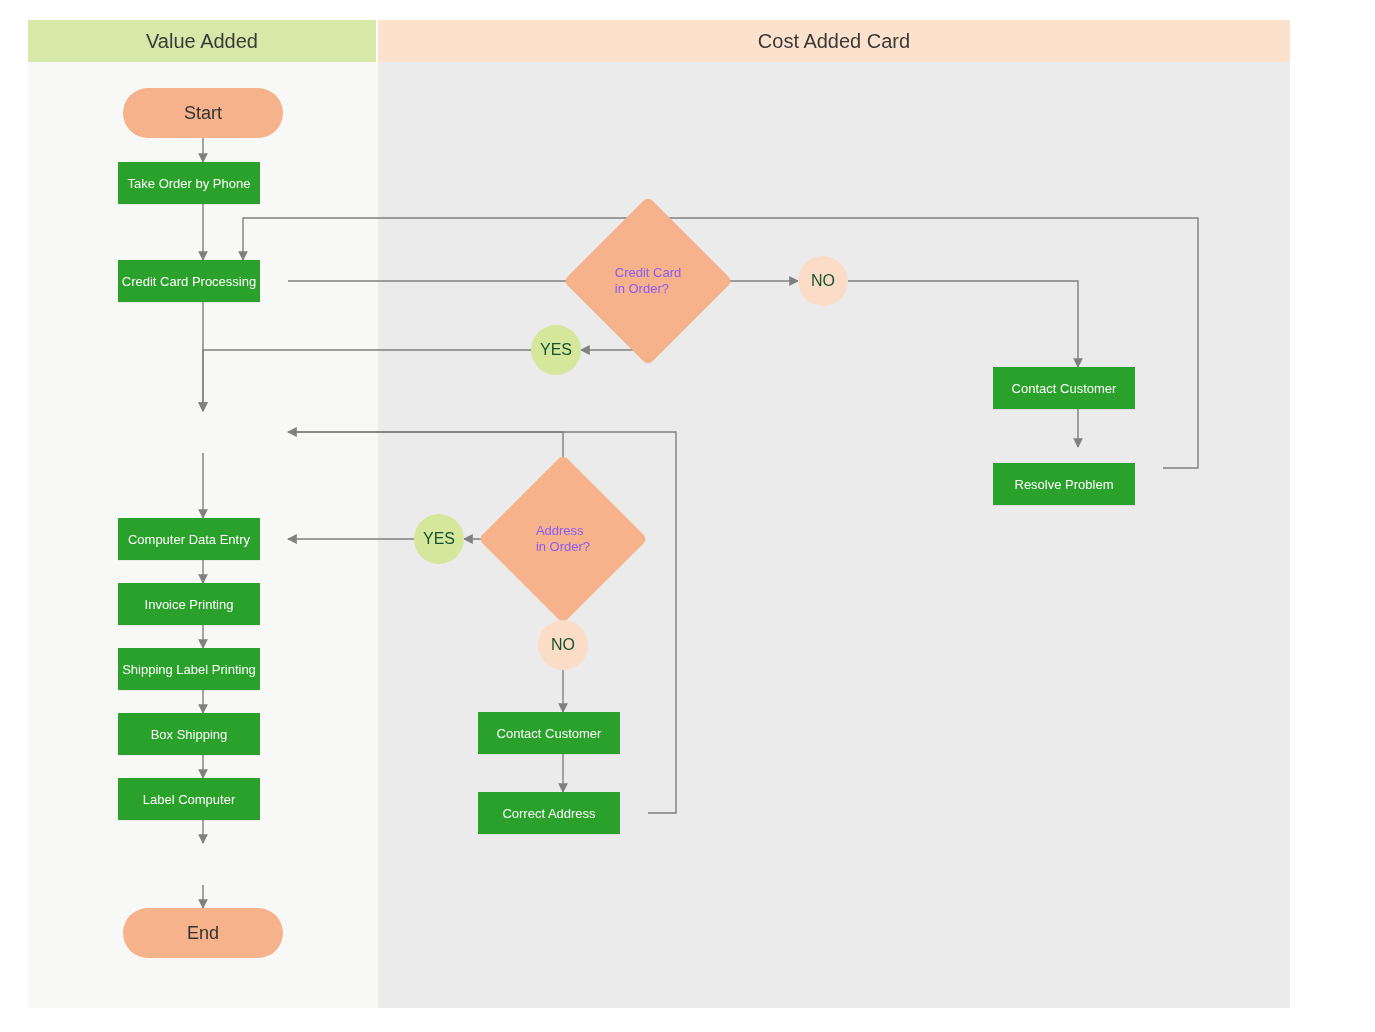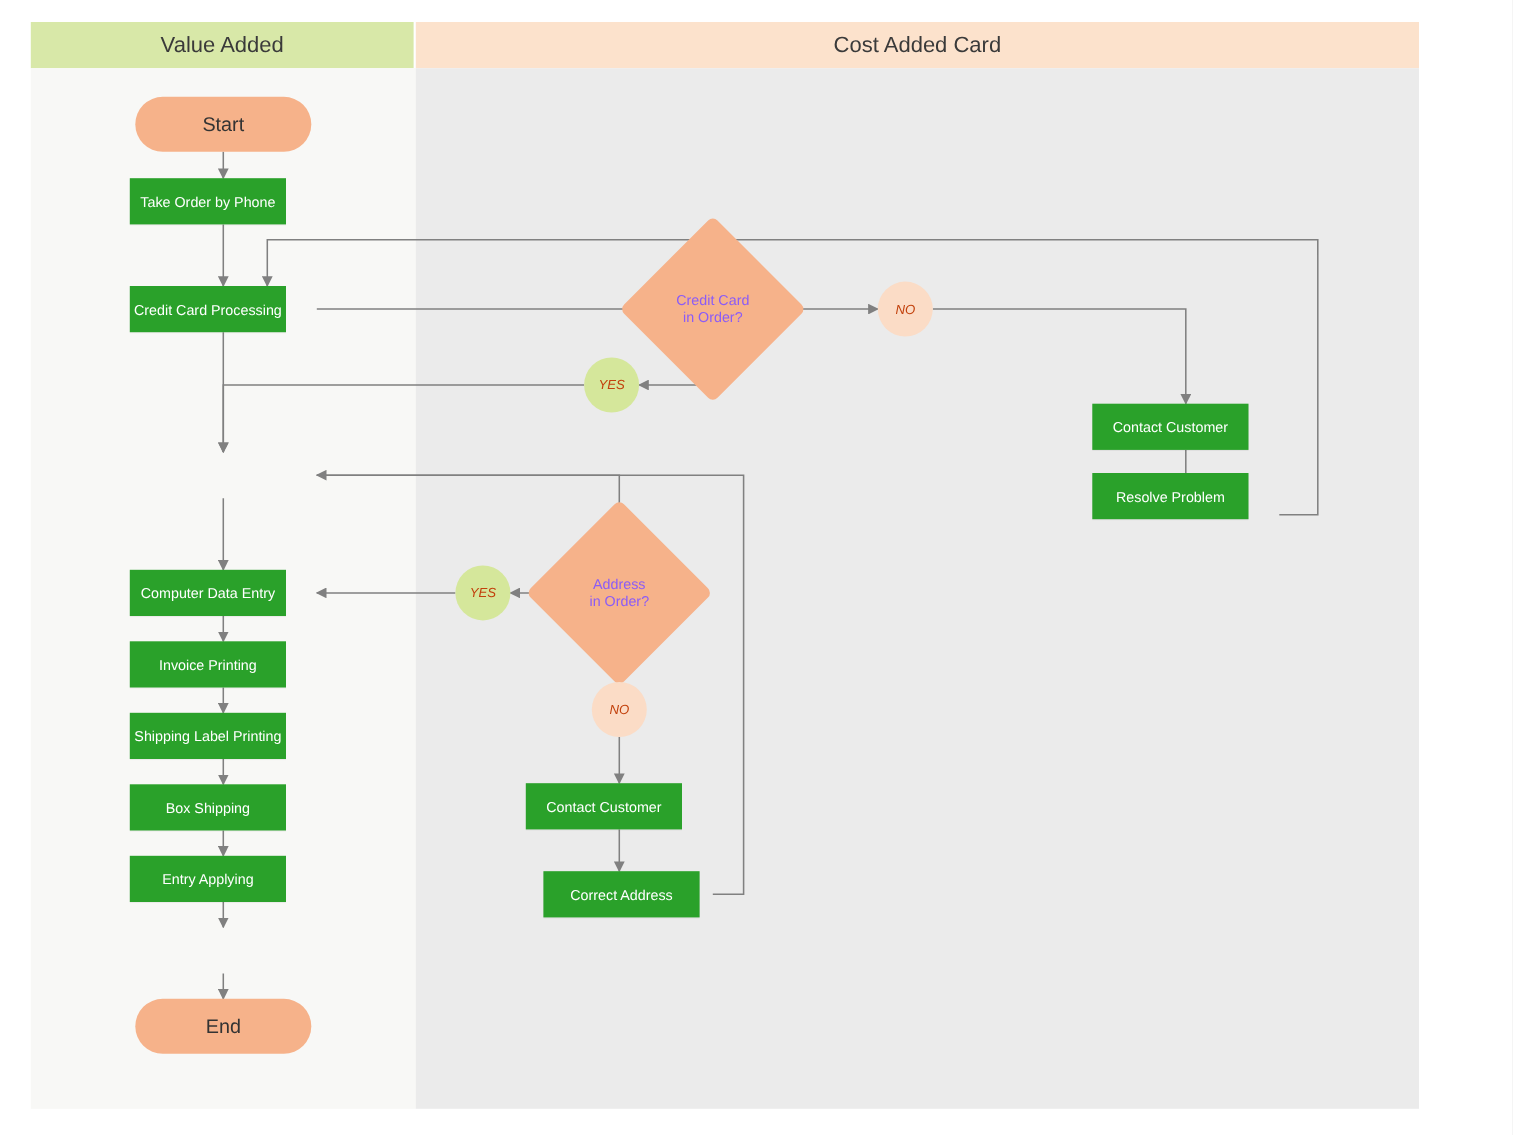--- a/index.html
+++ b/index.html
@@ -12,24 +12,24 @@
   }
   .canvas { position: absolute; left: 28px; top: 20px; width: 1262px; height: 988px; }
   .hdr { position: absolute; top: 0; height: 42px; display: flex; align-items: center; justify-content: center; font-size: 20px; color: #3a3a3a; }
   .hdr.left  { left: 0;   width: 348px; background: #d8e8a8; }
   .hdr.right { left: 350px; width: 912px; background: #fce2cc; }
   .lane { position: absolute; top: 42px; bottom: 0; }
   .lane.left  { left: 0;   width: 350px; background: #f8f8f6; }
   .lane.right { left: 350px; width: 912px; background: #ebebeb; }
   svg.arrows { position: absolute; left: 0; top: 0; width: 1262px; height: 988px; pointer-events: none; }
 
-  .node { position: absolute; display:flex; align-items:center; justify-content:center; text-align:center; }
+  .node { position: absolute; display:flex; align-items:center; justify-content:center; }
   .terminator { width: 160px; height: 50px; border-radius: 26px; background: #f6b28a; color:#333; font-size:18px; }
   .process { width: 142px; height: 42px; background: #2aa12a; color:#fff; font-size:13px; box-shadow: 0 1px 0 rgba(0,0,0,.05); }
-  .circle { width: 50px; height: 50px; border-radius: 50%; font-size: 12px; color:#c2410c;font-style:italic; }
+  .circle { width: 50px; height: 50px; border-radius: 50%; font-size: 16px; color:#14532d; }
   .circle.yes { background: #d5e79b; }
   .circle.no  { background: #fbdcc6; }
   .diamond { width: 120px; height: 120px; }
   .diamond .rot { width:100%; height:100%; transform: rotate(45deg); background:#f6b28a; border-radius:6px; }
   .diamond .txt { position:absolute; inset:0; display:flex; align-items:center; justify-content:center; color:#8b5cf6; font-size:13px; line-height:1.25; padding:0 8px; }
 </style>
 </head>
 <body>
 
 <div class="canvas">
@@ -90,26 +90,26 @@
 
   <div class="node terminator" style="left:95px; top:68px">Start</div>
   <div class="node terminator" style="left:95px; top:888px">End</div>
 
   <div class="node process" style="left:90px; top:142px">Take Order by Phone</div>
   <div class="node process" style="left:90px; top:240px">Credit Card Processing</div>
   <div class="node process" style="left:90px; top:498px">Computer Data Entry</div>
   <div class="node process" style="left:90px; top:563px">Invoice Printing</div>
   <div class="node process" style="left:90px; top:628px">Shipping Label Printing</div>
   <div class="node process" style="left:90px; top:693px">Box Shipping</div>
-  <div class="node process" style="left:90px; top:758px">Entry Applying</div>
+  <div class="node process" style="left:90px; top:758px">Label Computer</div>
 
   <div class="node process" style="left:965px; top:347px">Contact Customer</div>
-  <div class="node process" style="left:965px; top:410px">Resolve Problem</div>
+  <div class="node process" style="left:965px; top:443px">Resolve Problem</div>
   <div class="node process" style="left:450px; top:692px">Contact Customer</div>
-  <div class="node process" style="left:466px; top:772px">Correct Address</div>
+  <div class="node process" style="left:450px; top:772px">Correct Address</div>
 
   <div class="node diamond" style="left:560px; top:201px">
     <div class="rot"></div>
     <div class="txt">Credit Card<br>in Order?</div>
   </div>
   <div class="node diamond" style="left:475px; top:459px">
     <div class="rot"></div>
     <div class="txt">Address<br>in Order?</div>
   </div>
 

